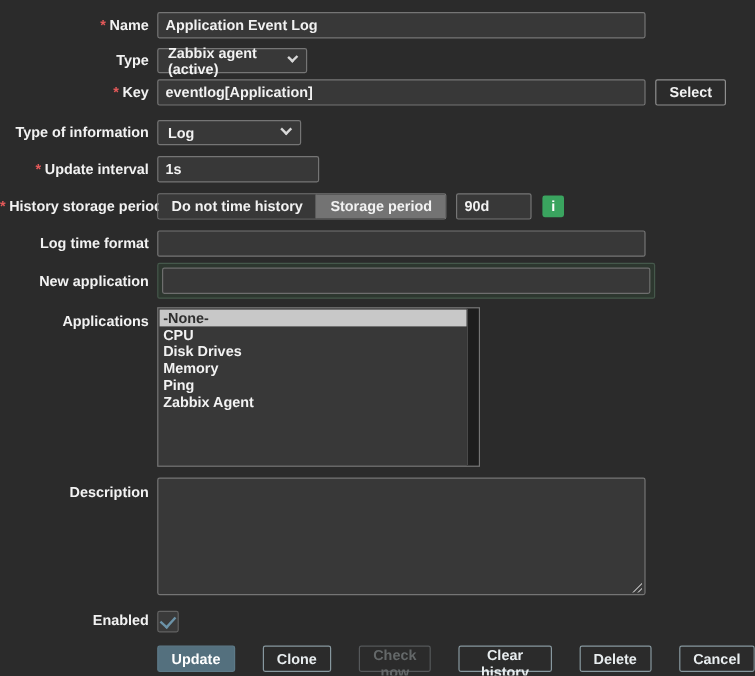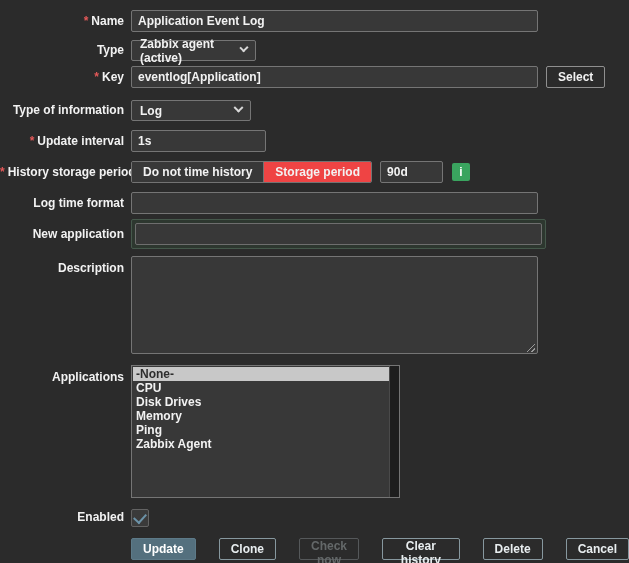--- a/index.html
+++ b/index.html
@@ -88,21 +88,21 @@
     font-family: "Liberation Sans", sans-serif;
     font-size: 12px;
     font-weight: bold;
     color: #f2f2f2;
     background: #383838;
     border: none;
     padding: 0 11px;
     height: 100%;
     cursor: pointer;
   }
-  .seg-btn.selected { background: #ef4444; border-left: 1px solid #737373; }
+  .seg-btn.selected { background: #737373; border-left: 1px solid #737373; }
   .info-icon {
     width: 18px; height: 18px;
     margin-left: 9px;
     background: #3aa45f;
     border-radius: 2px;
     color: #ffffff;
     font-weight: bold;
     font-size: 12px;
     display: inline-flex;
     align-items: center;
@@ -235,44 +235,44 @@
 
   <div class="row mb5">
     <div class="label"><span>Log time format</span></div>
     <input type="text" class="w-full" value="" style="">
   </div>
 
   <div class="row mb7">
     <div class="label"><span>New application</span></div>
     <div class="focus-wrap">
       <input type="text" class="w-full" value="" style="">
-    </div>
-  </div>
-
-  <div class="row mb8 top">
-    <div class="label"><span>Description</span></div>
-    <div class="textarea-wrap">
-      <textarea style=""></textarea>
-      <div class="resize-corner"></div>
     </div>
   </div>
 
   <div class="row top">
     <div class="label"><span>Applications</span></div>
     <div class="listbox">
       <div class="option selected">-None-</div>
       <div class="option">CPU</div>
       <div class="option">Disk Drives</div>
       <div class="option">Memory</div>
       <div class="option">Ping</div>
       <div class="option">Zabbix Agent</div>
       <div class="scroll-track"></div>
     </div>
   </div>
 
+  <div class="row mb8 top">
+    <div class="label"><span>Description</span></div>
+    <div class="textarea-wrap">
+      <textarea style=""></textarea>
+      <div class="resize-corner"></div>
+    </div>
+  </div>
+
   <div class="row">
     <div class="label"><span>Enabled</span></div>
     <div class="checkbox checked"></div>
   </div>
 
   <div class="footer">
     <button class="btn primary">Update</button>
     <button class="btn">Clone</button>
     <button class="btn disabled">Check now</button>
     <button class="btn">Clear history and trends</button>

